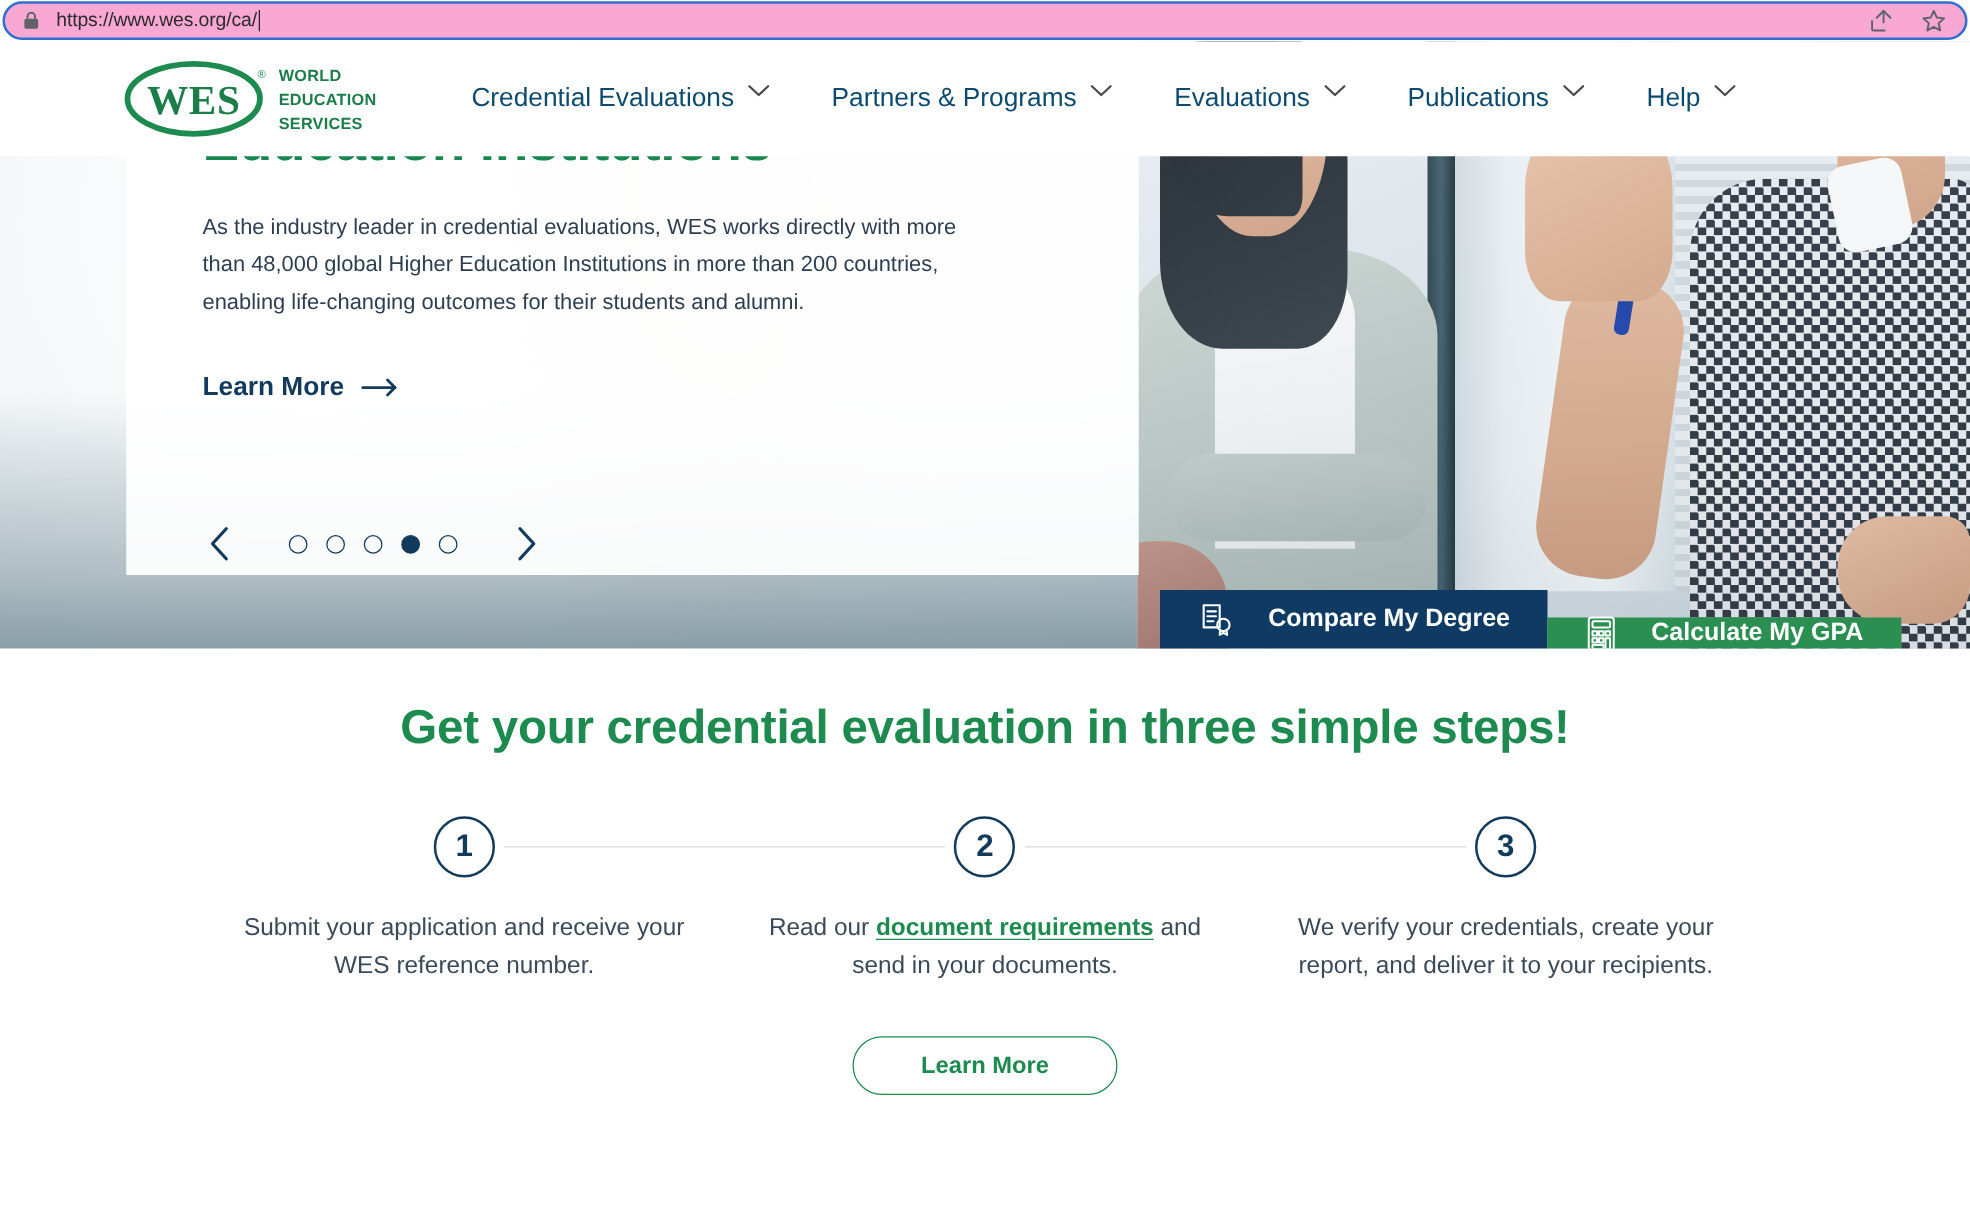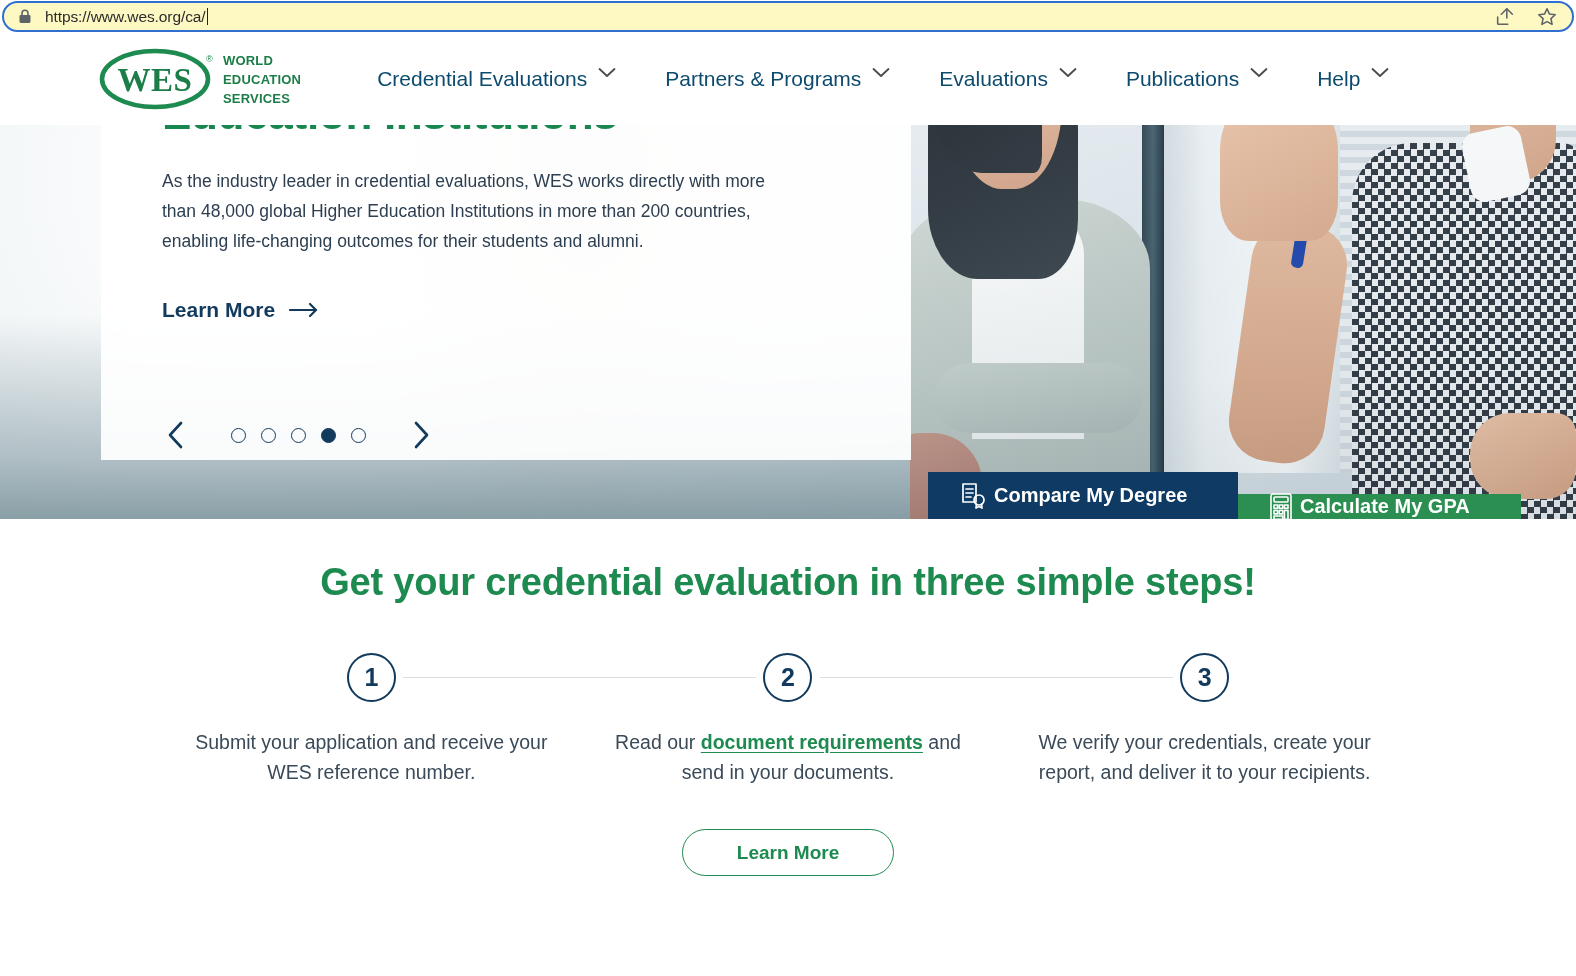--- a/index.html
+++ b/index.html
@@ -14,21 +14,21 @@
   #browser-chrome {
     position: absolute; left: 0; top: 0;
     width: 1576px; height: 33px;
     background: #ffffff;
   }
   #url-bar {
     position: absolute; left: 2px; top: 1px;
     width: 1572px; height: 31px;
     border: 2px solid #2f6fd0;
     border-radius: 16px;
-    background: #fef9c3;
+    background: #f9a8d4;
     display: flex; align-items: center;
   }
   #lock-icon {
     margin-left: 14px; width: 14px; height: 15px;
     display: block; flex: none;
   }
   #url-text {
     margin-left: 13px;
     font-size: 15.5px;
     color: #2b2b2b;
@@ -205,21 +205,21 @@
     width: 15px; height: 15px; border-radius: 50%;
     border: 1.6px solid #123a5c; background: transparent; cursor: pointer;
   }
   .dot.active { background: #123a5c; }
 
   
   #hero-strips {
     position: absolute; left: 928px; bottom: 0; display: flex; height: 47px;
   }
   .hero-strip {
-    display: flex; align-items: center; gap: 6px;
+    display: flex; align-items: center; gap: 27px;
     padding: 0 30px; color: #fff;
     font-size: 20px; font-weight: 700;
     cursor: pointer; white-space: nowrap;
   }
   #strip-compare { background: #0e3a63; width: 310px; }
   #strip-gpa { background: #2a8f51; width: 283px; margin-top: 22px; }
 
   
   #site-header {
     position: absolute; left: 0; top: 0; width: 1576px; height: 92px;

